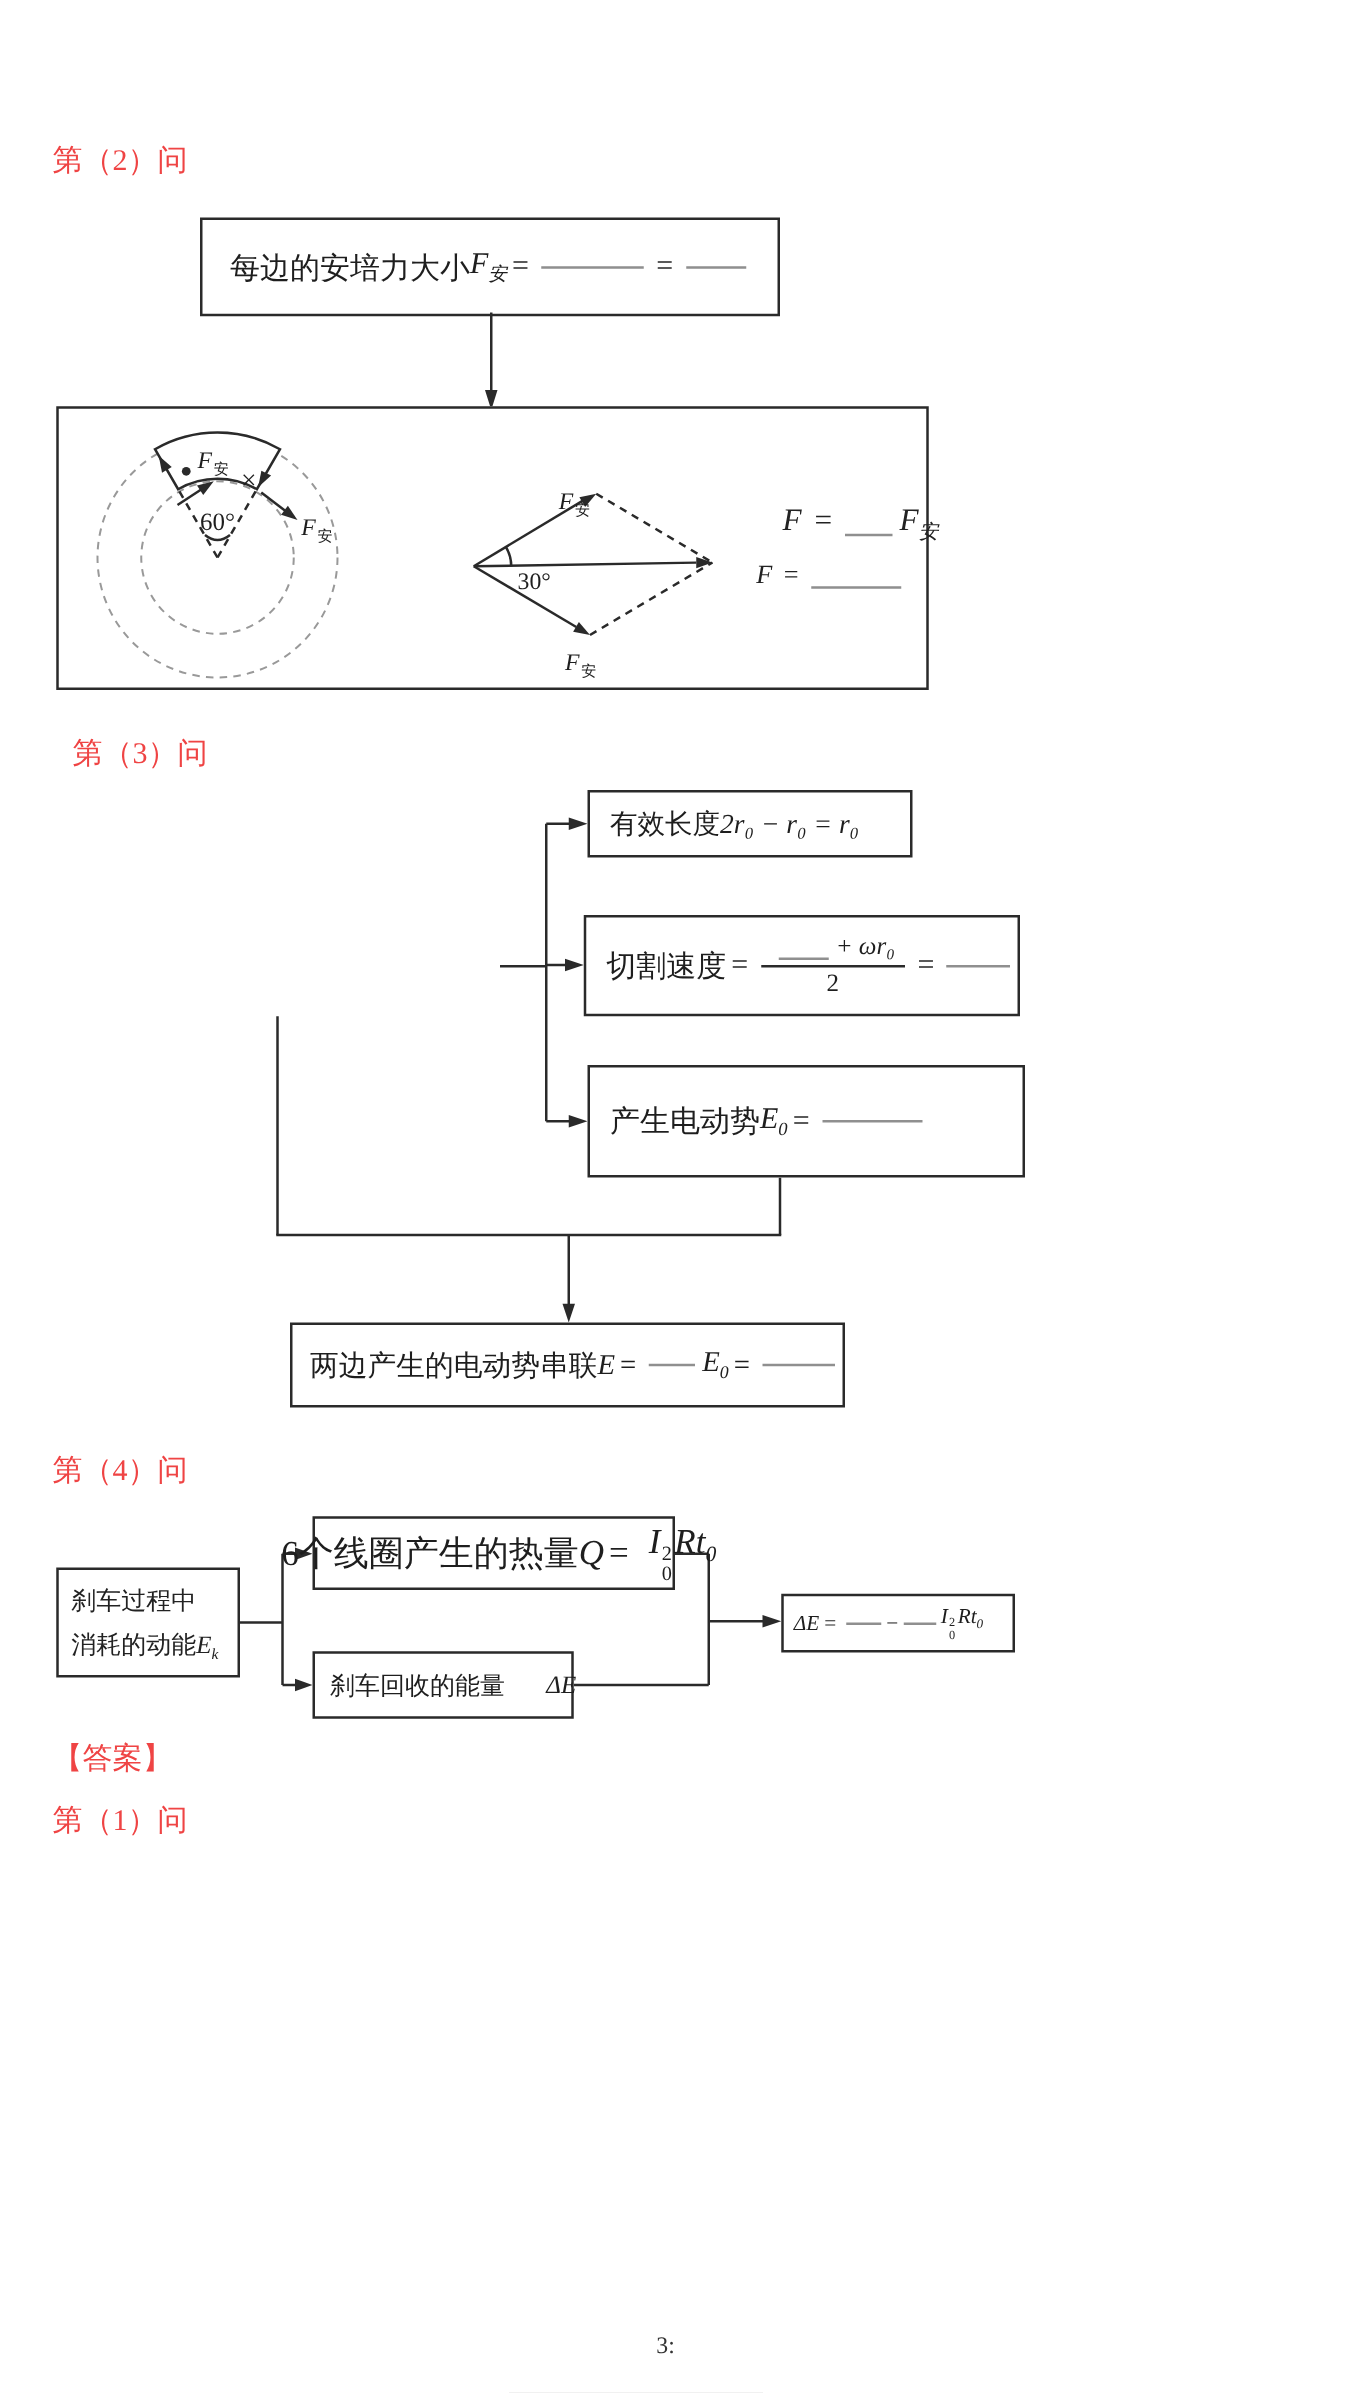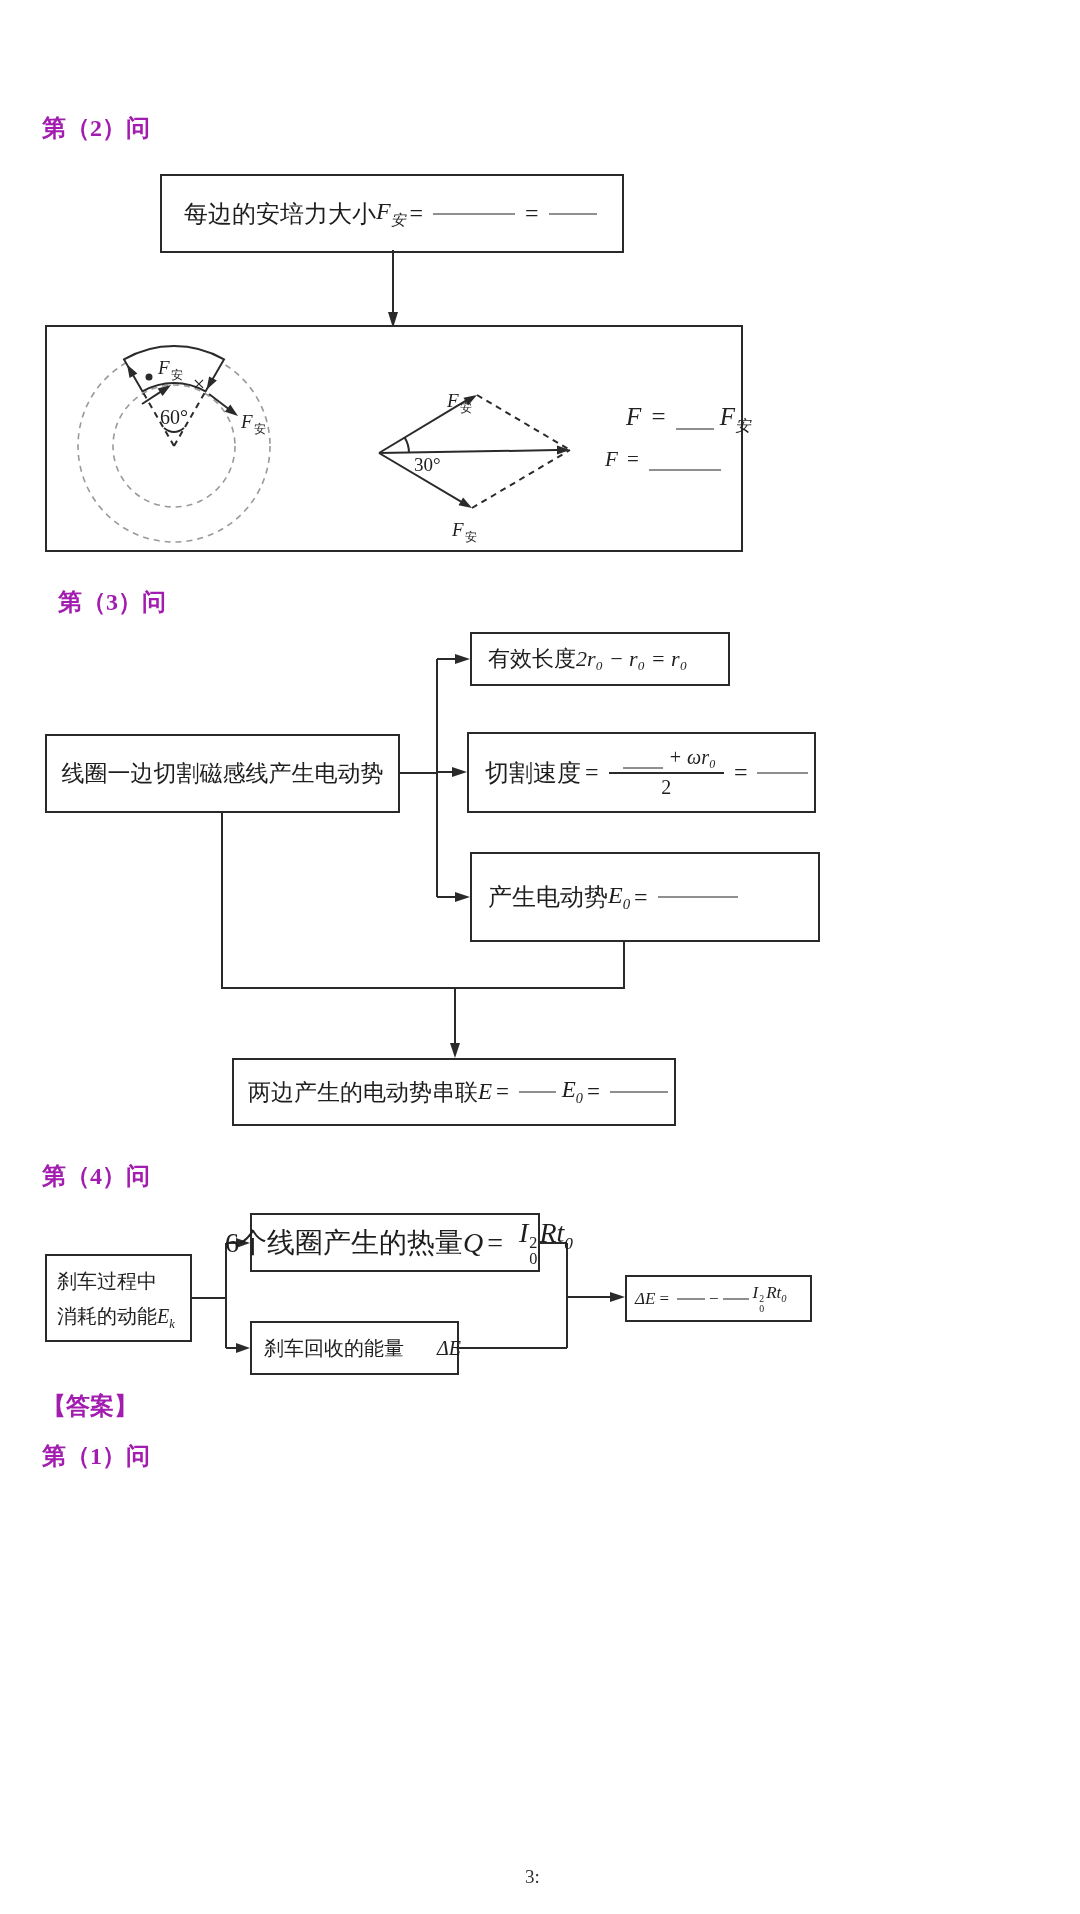--- a/index.html
+++ b/index.html
@@ -1,18 +1,18 @@
 <!DOCTYPE html>
 <html><head>
 <meta charset="utf-8">
 <style>
   html,body{margin:0;padding:0;background:#e8e8e8;}
   #page{position:relative;width:1080px;height:1914px;background:#ffffff;margin:0 auto;
         font-family:"Liberation Serif","DejaVu Serif",serif;color:#222;overflow:hidden;}
-  .heading{position:absolute;font-size:24px;color:#a21caf;white-space:nowrap;font-weight:bold;}
+  .heading{position:absolute;font-size:24px;color:#ef4444;white-space:nowrap;}
   .box{position:absolute;border:2px solid #2a2a2a;background:#fff;display:flex;align-items:center;
        white-space:nowrap;color:#1e1e1e;box-sizing:border-box;}
   .panel{position:absolute;border:2px solid #2a2a2a;background:#fff;box-sizing:border-box;}
   .mi{font-style:italic;}
   sub{font-size:0.62em;}
   .blank{display:inline-block;height:0;border-bottom:2px solid #8f8f8f;vertical-align:-5px;margin:0 6px;}
   .eq{margin:0 4px;}
   .frac{display:inline-flex;flex-direction:column;align-items:center;font-size:20px;margin:0 6px;vertical-align:middle;}
   .frac .num{padding:0 8px 3px;}
   .frac .den{border-top:2px solid #2a2a2a;align-self:stretch;text-align:center;padding-top:2px;}
@@ -134,23 +134,20 @@
       <line class="cline" x1="455" y1="368" x2="455" y2="425"></line>
       <polygon class="chead" points="455,438 450,423 460,423"></polygon>
     </g>
   </svg>
 
   <div class="box" style="left:470px;top:632px;width:260px;height:54px;padding-left:16px;font-size:22px;">
     <span>有效长度</span>
     <span class="mi">2r₀ − r₀ = r₀</span>
   </div>
 
-  <div class="box" style="left:45px;top:734px;width:355px;height:79px;justify-content:center;font-size:23px;">
-    <span>线圈一边切割磁感线产生电动势</span>
-  </div>
 
   <div class="box" style="left:467px;top:732px;width:349px;height:81px;padding-left:16px;font-size:24px;">
     <span>切割速度</span>
     <span class="eq">=</span>
     <span class="frac">
       <span class="num"><span class="blank" style="width:40px;"></span><span class="mi">+ ωr₀</span></span>
       <span class="den">2</span>
     </span>
     <span class="eq">=</span>
       <span class="blank" style="width:58px;"></span>

